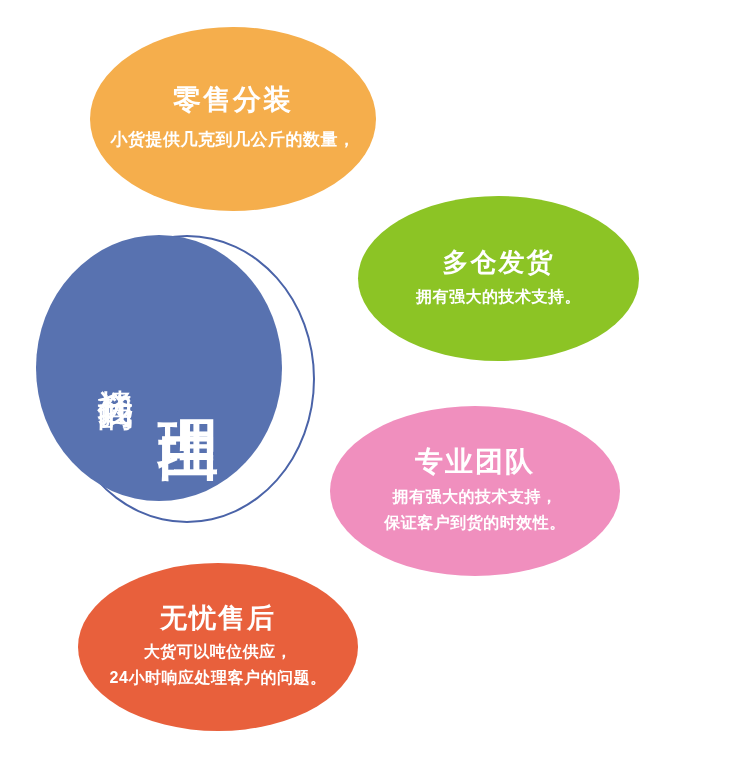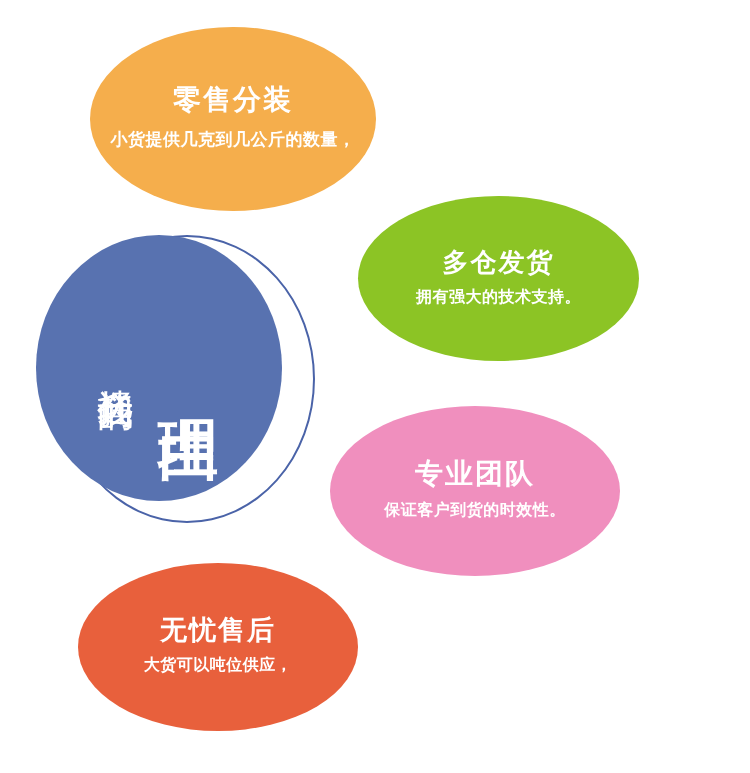--- a/index.html
+++ b/index.html
@@ -156,28 +156,30 @@
   <div class="bubble" id="bubble-warehouse">
     <div class="b-title">多仓发货</div>
     <div class="b-lines">
       <span class="b-line">拥有强大的技术支持。</span>
     </div>
   </div>
 
   <div class="bubble" id="bubble-team">
     <div class="b-title">专业团队</div>
     <div class="b-lines">
+      <span class="b-line">拥有强大的技术支持，</span>
       <span class="b-line">保证客户到货的时效性。</span>
     </div>
   </div>
 
   <div class="bubble" id="bubble-aftersales">
     <div class="b-title">无忧售后</div>
     <div class="b-lines">
       <span class="b-line">大货可以吨位供应，</span>
+      <span class="b-line">24小时响应处理客户的问题。</span>
     </div>
   </div>
 
   <div id="hero">
     <div id="hero-ring"></div>
     <div id="hero-disc"></div>
     <div id="hero-text">
       <div id="hero-sub">选择我们的</div>
       <div id="hero-main">理由</div>
     </div>

